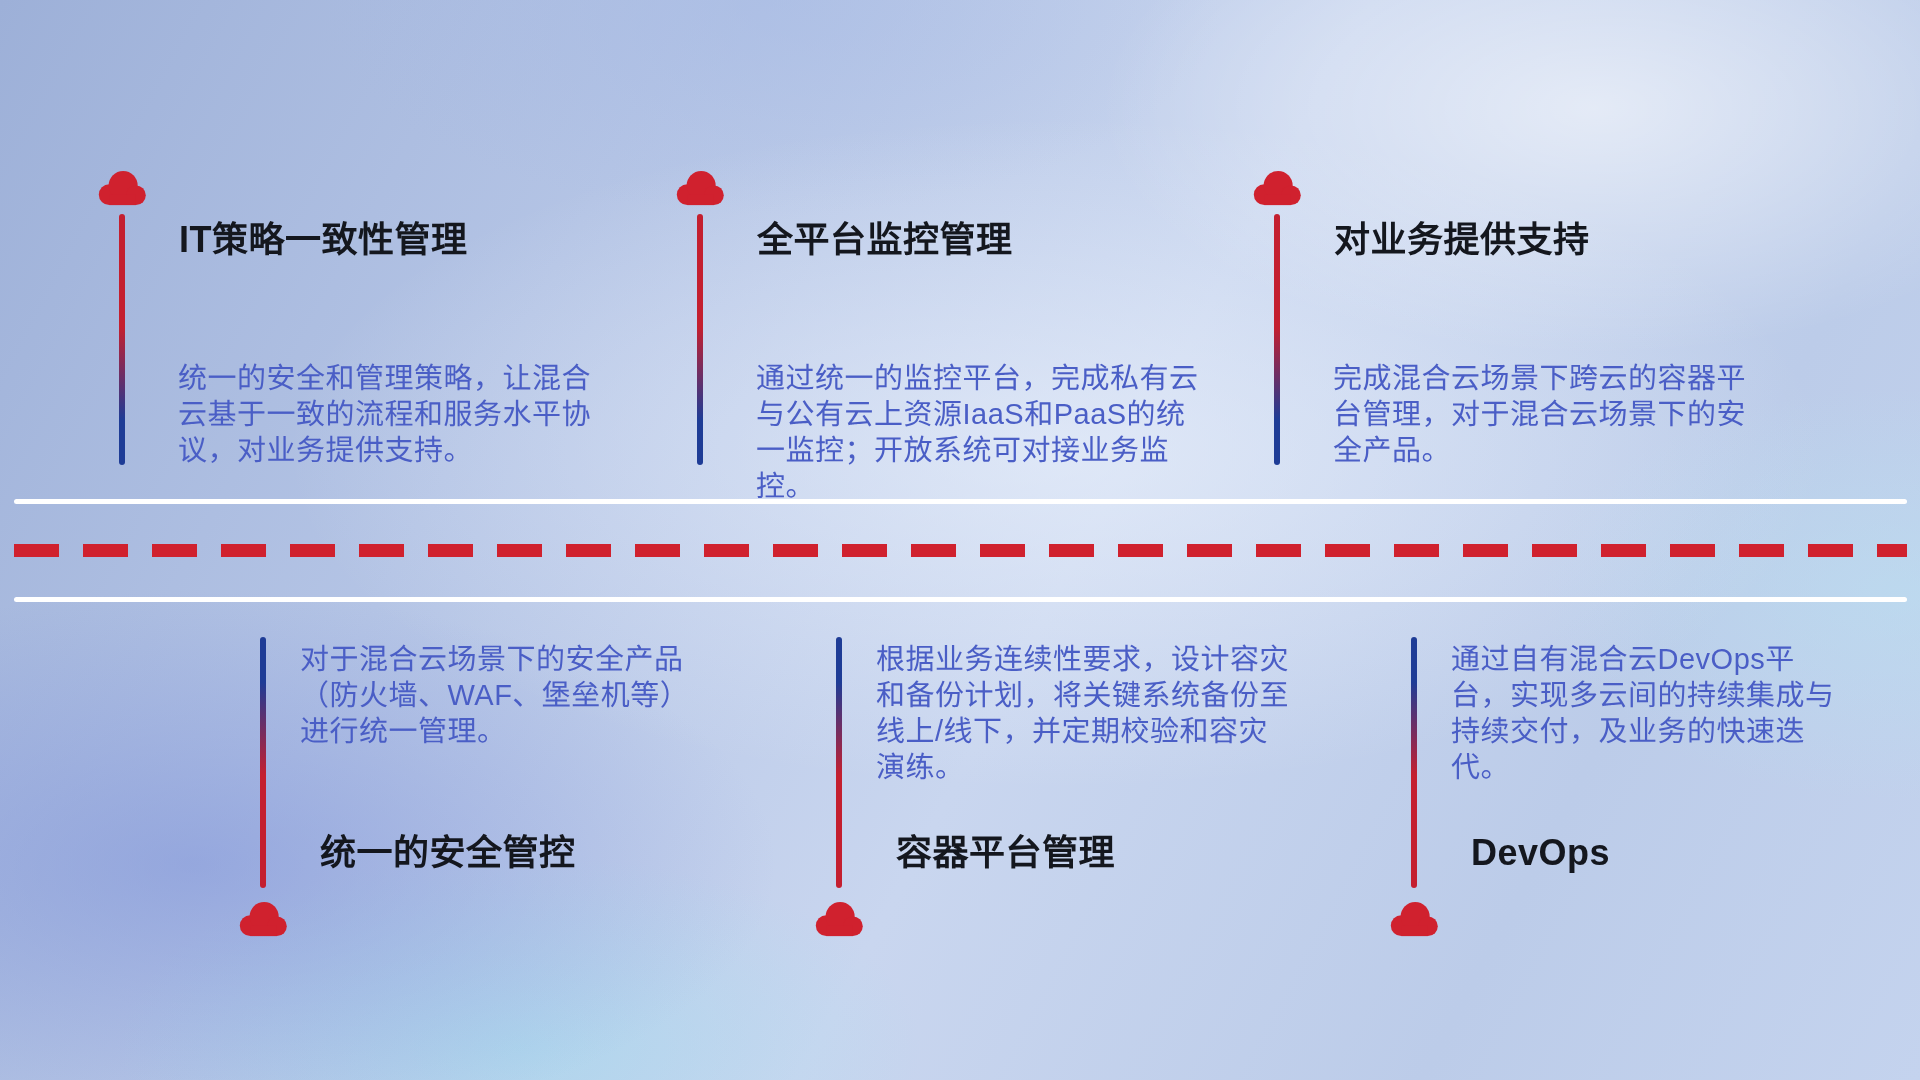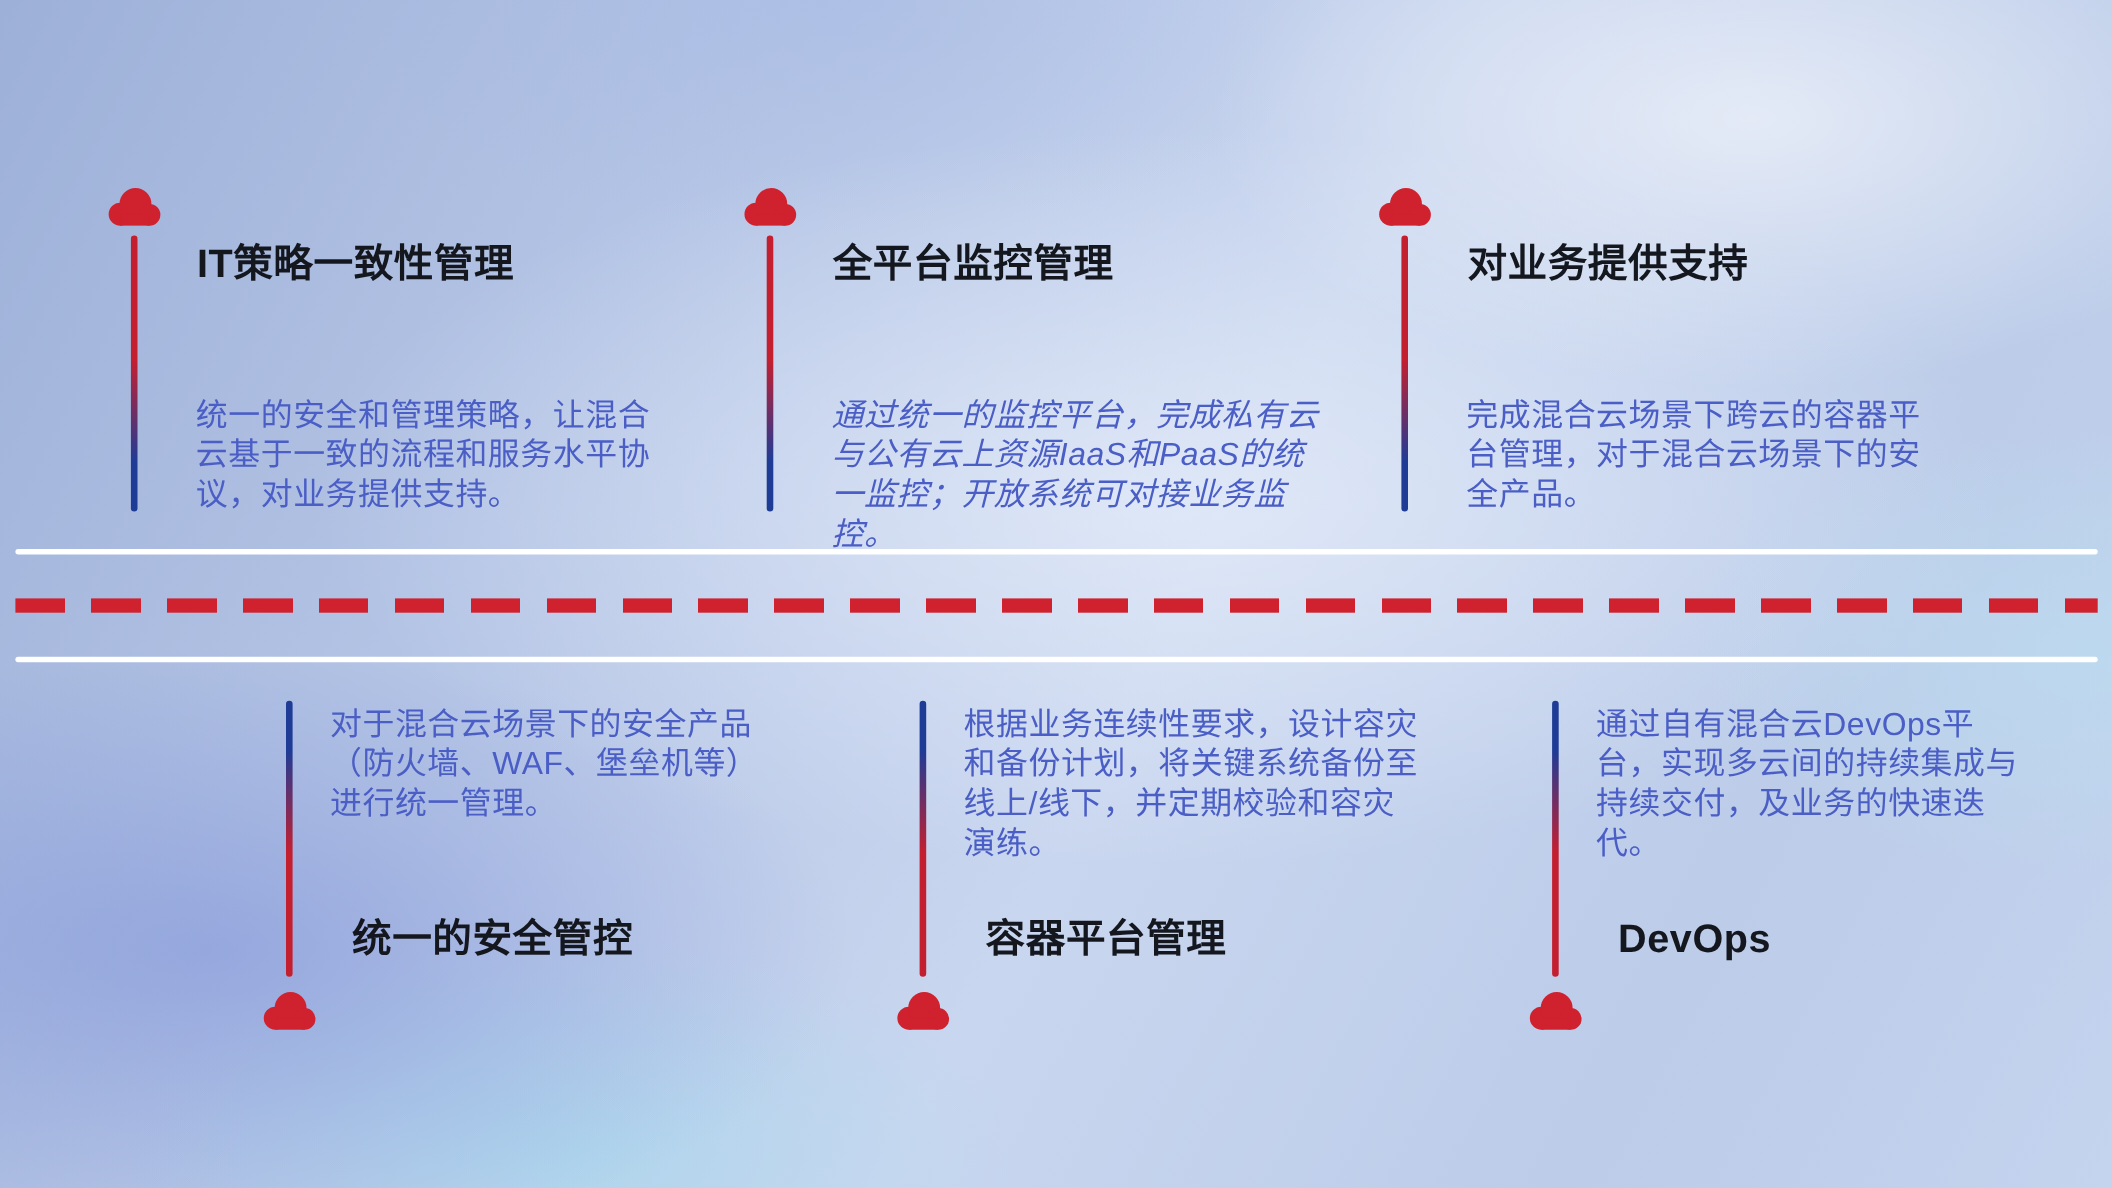--- a/index.html
+++ b/index.html
@@ -76,21 +76,21 @@
 
   .desc {
     position: absolute; left: 56px; top: 146px;
     font-size: 29px; line-height: 36px; font-weight: 400;
     color: var(--desc-text, #4a5ec6);
     letter-spacing: 0.5px;
   }
   .item-bottom .desc { left: 37px; top: 4px; }
 
   .w420 { width: 420px; }
-  .w450 { width: 450px; font-style: italic; }
+  .w450 { width: 450px; }
   .w392 { width: 398px; }
   .w390 { width: 390px; }
 </style>
 </head>
 <body>
 
 <div class="canvas">
 
   <div class="divider-solid divider-upper"></div>
   <div class="divider-dashed"></div>

